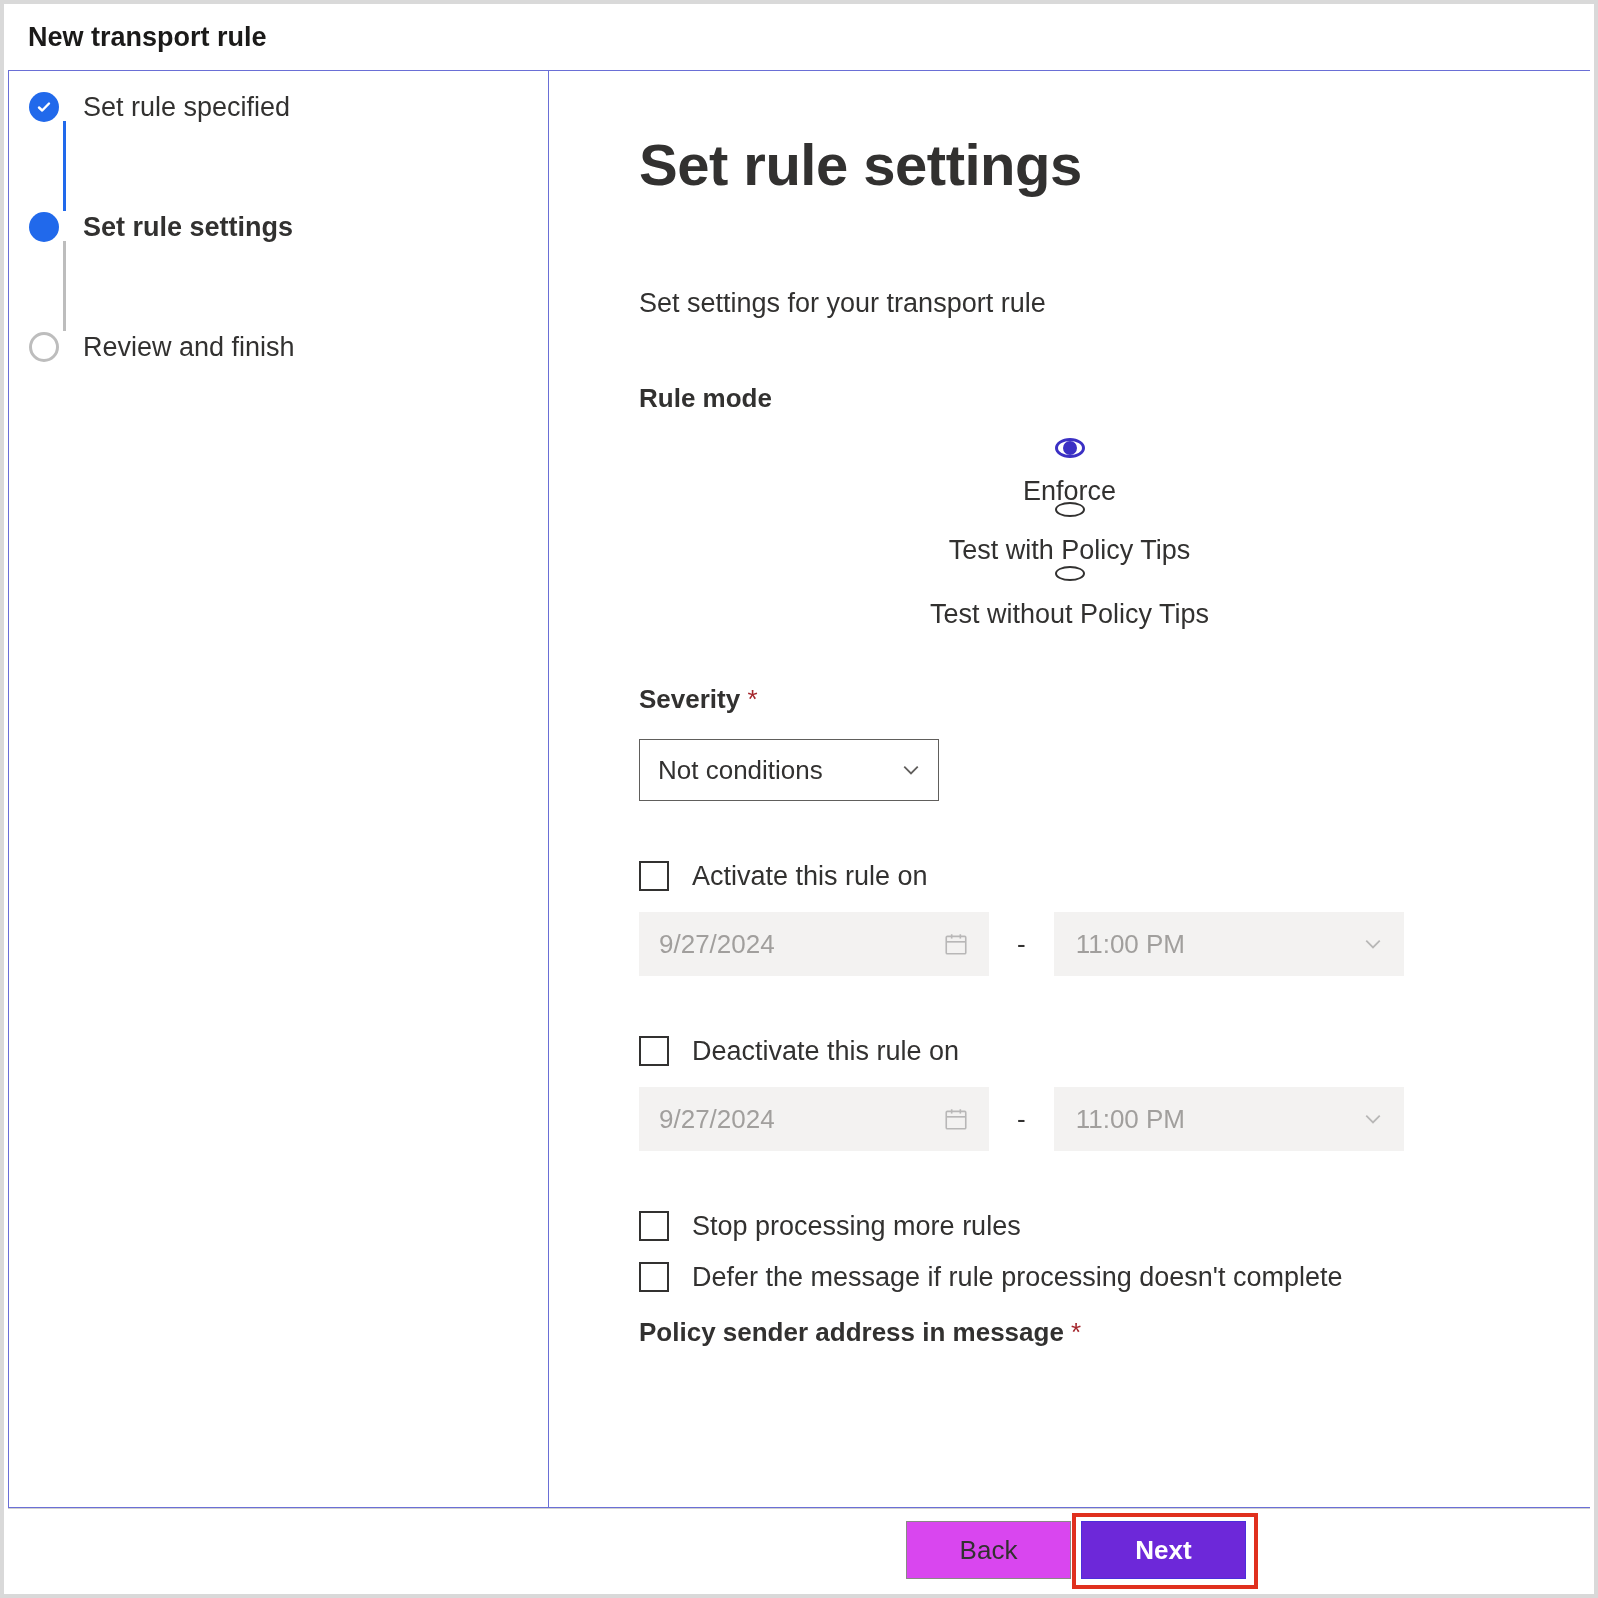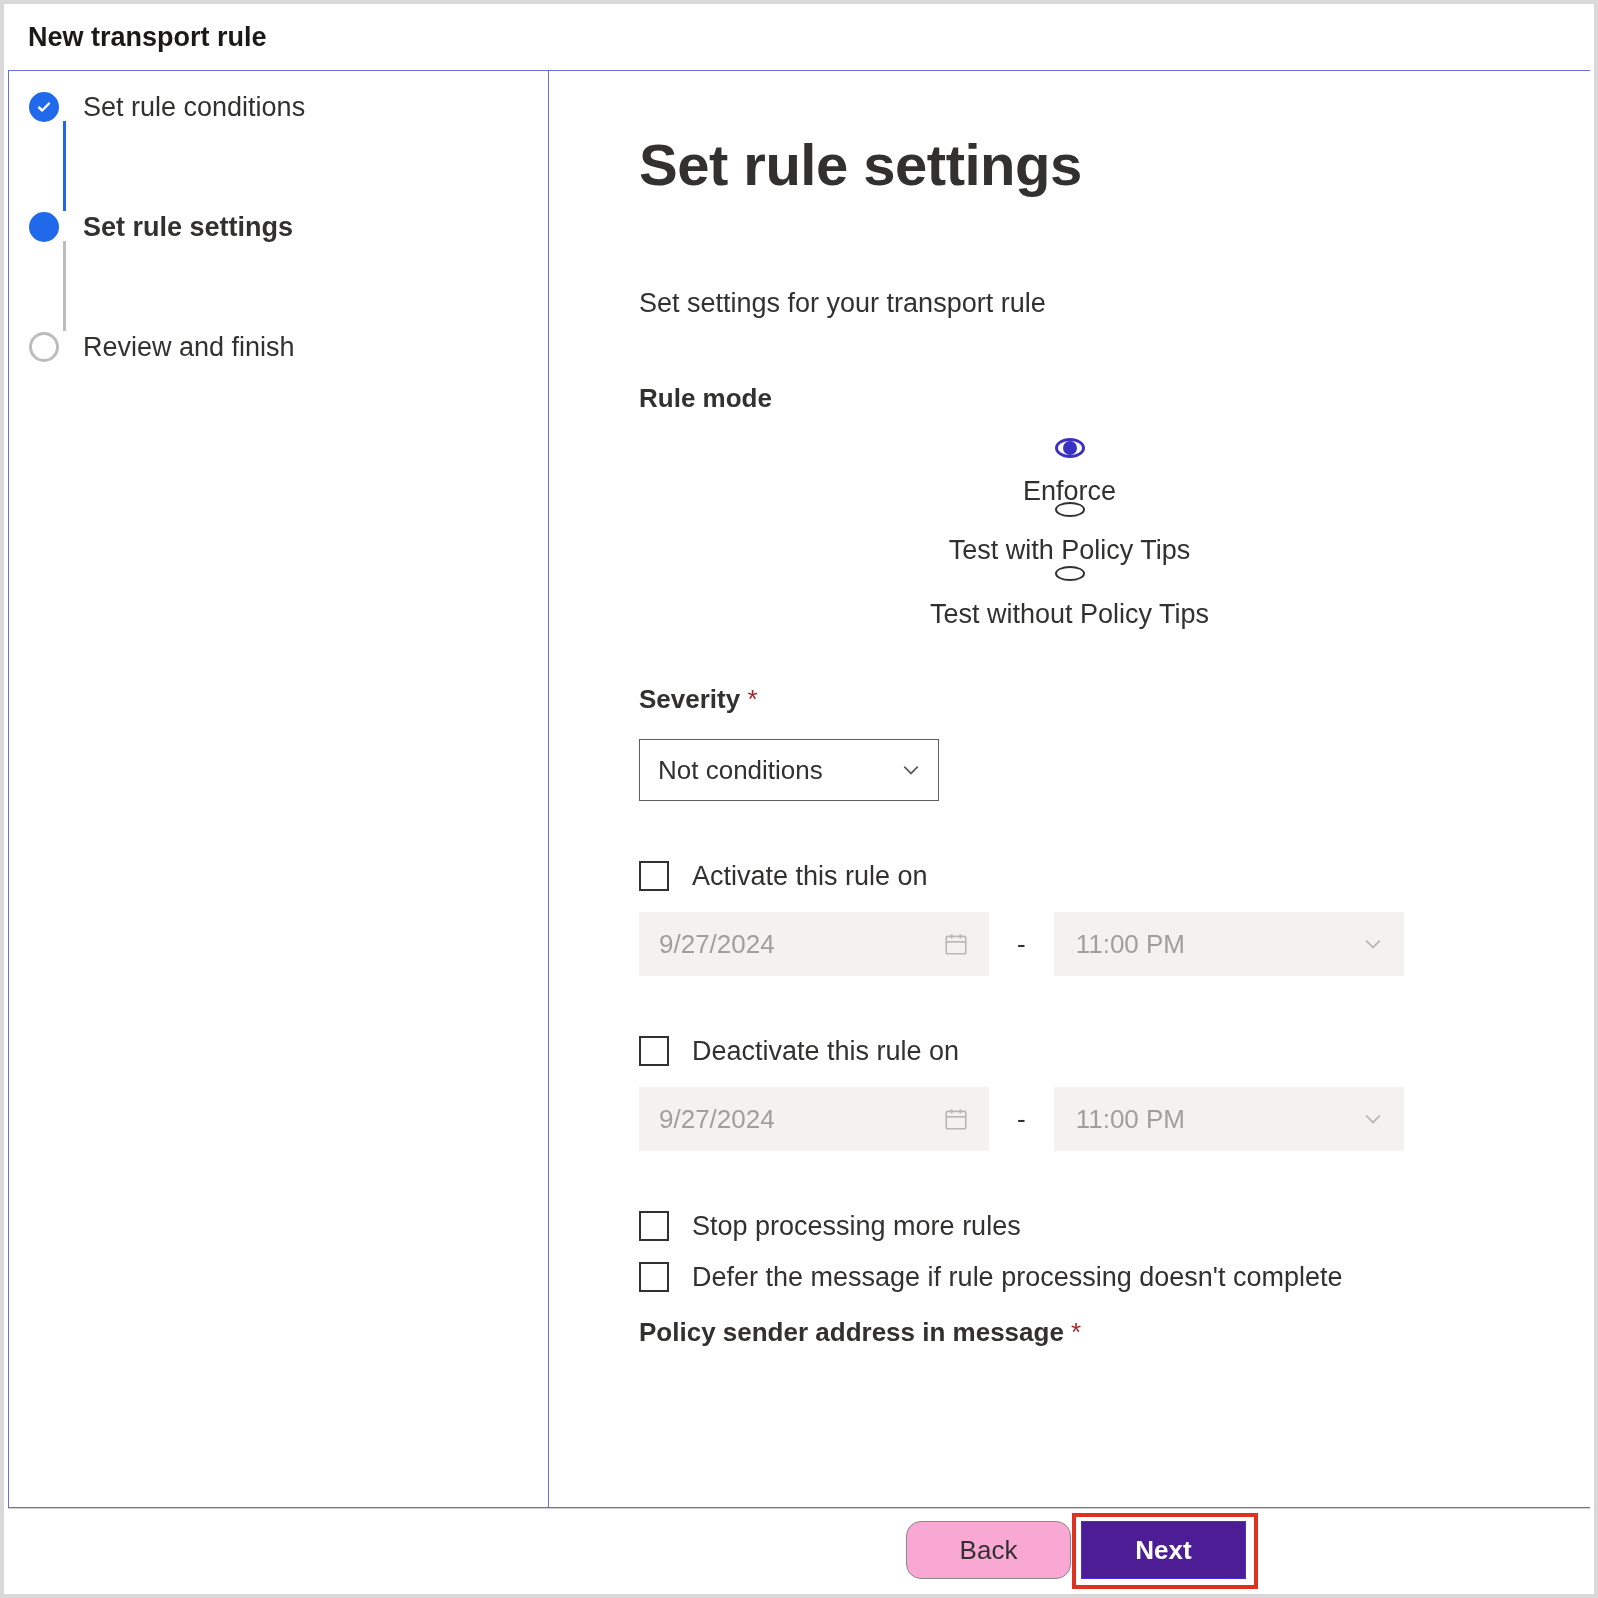--- a/index.html
+++ b/index.html
@@ -127,25 +127,25 @@
     position: absolute;
     left: 4px; right: 4px; bottom: 4px; height: 82px;
     border-top: 1px solid #d0d0d0;
     background: #fff;
   }
   .btn {
     height: 58px; padding: 0 34px; font-size: 26px; border: 1px solid #8a8886; cursor: pointer;
     display: inline-flex; align-items: center; justify-content: center; background: #fff;
   }
   .btn.back {
-    position: absolute; left: 898px; top: 12px; width: 165px; background: #f9a8d4; border-radius: 15px;
+    position: absolute; left: 898px; top: 12px; width: 165px; background: #d946ef;
   }
   .btn.next {
     position: absolute; left: 1073px; top: 12px; width: 165px;
-    background: #4c1d95; color: #fff; border-color: #4b2edb; font-weight: 600;
+    background: #6d28d9; color: #fff; border-color: #4b2edb; font-weight: 600;
   }
   .highlight-box {
     position: absolute;
     left: 1064px; top: 4px;
     width: 186px; height: 76px;
     border: 4px solid #e0301e;
     pointer-events: none;
   }
 </style>
 </head>
@@ -157,21 +157,21 @@
   <div class="body-wrap">
     <div class="sidebar">
 
       <div class="step-wrap">
         <div class="step">
           <div class="circle done">
             <svg viewBox="0 0 16 16">
                 <path d="M3 8.5 L6.2 11.5 L13 4.5" stroke="#fff" stroke-width="2.4" fill="none" stroke-linecap="round" stroke-linejoin="round"></path>
               </svg>
           </div>
-          <span class="label">Set rule conditions</span>
+          <span class="label">Set rule specified</span>
         </div>
         <div class="connector blue"></div>
       </div>
 
       <div class="step-wrap">
         <div class="step current">
           <div class="circle active"></div>
           <span class="label">Set rule settings</span>
         </div>
         <div class="connector grey"></div>

